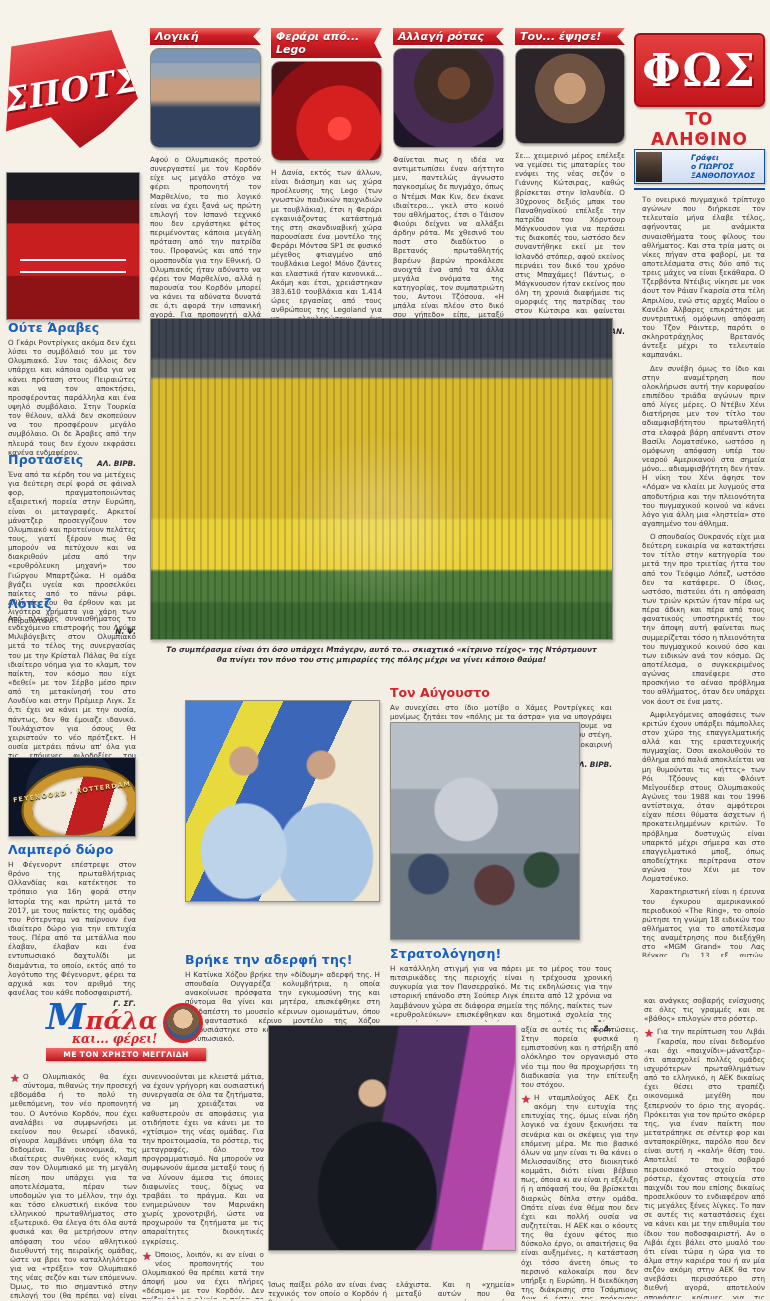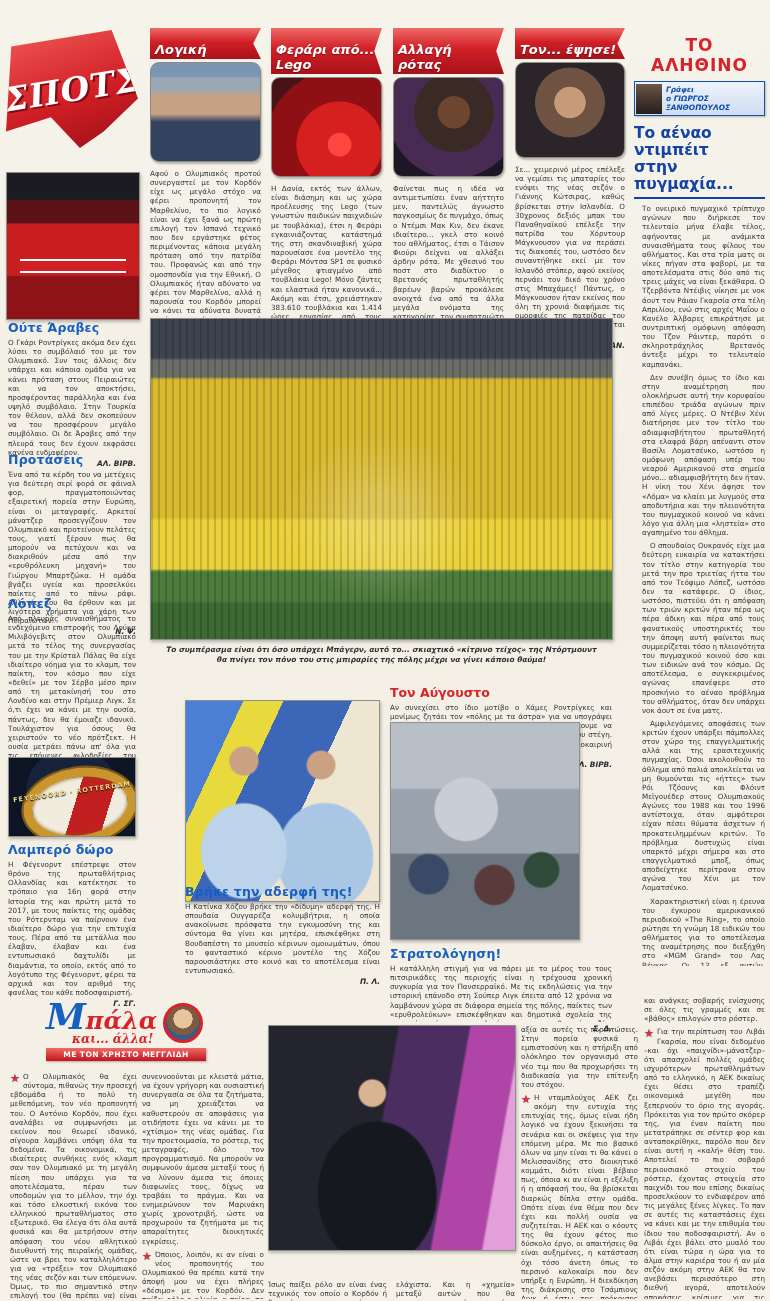--- a/index.html
+++ b/index.html
@@ -8,21 +8,21 @@
         background-image:linear-gradient(180deg,#f6f3ea 0%,#f3efe5 40%,#f5f1e7 100%);overflow:hidden;
         color:#2e2f38;}
   .abs{position:absolute;}
   .body-txt{font-size:7.2px;line-height:1.27;text-align:justify;color:#33343c;}
   .body-txt p{margin:0 0 4px 0;}
   .byline{font-size:7.4px;font-weight:bold;font-style:italic;text-align:right;color:#2a2b33;margin-top:2px;}
   .blue-head{color:#1660c2;font-weight:bold;font-size:12.5px;margin:0 0 3px 0;letter-spacing:.2px;}
   .red-head{color:#d8232a;font-weight:bold;font-size:12.5px;margin:0 0 3px 0;}
   .ribbon{background:linear-gradient(180deg,#ef6a66 0%,#d21f26 45%,#a8121a 100%);
           clip-path:polygon(0 0,100% 0,93% 50%,100% 100%,0 100%);
-          color:#fff;font-weight:bold;font-style:italic;font-size:13px;padding:14px 6px 2px 5px;
+          color:#fff;font-weight:bold;font-style:italic;font-size:11px;padding:2px 6px 2px 5px;
           text-shadow:0 1px 1px rgba(0,0,0,.4);margin-bottom:3px;}
   .spot-photo{width:100%;height:100px;border-radius:9px;border:1px solid #8a8a85;box-shadow:1px 2px 2px rgba(0,0,0,.25);margin-bottom:7px;box-sizing:border-box;}
   .photo{border:1px solid #90908a;box-shadow:1px 2px 3px rgba(0,0,0,.25);box-sizing:border-box;}
   .caption{font-size:7.4px;font-weight:bold;font-style:italic;text-align:center;color:#2f3038;line-height:1.3;}
   .star-par::before{content:"★";color:#e03131;float:left;font-size:11px;line-height:1;margin:1px 3px 0 0;
                     text-shadow:0 0 1px #1660c2;}
   .indent p+p{text-indent:8px;}
   
   .spots-logo{background:linear-gradient(160deg,#ef5a58 0%,#d21f26 55%,#9c0f16 100%);
       clip-path:polygon(4% 14%,80% 0,100% 58%,74% 86%,56% 100%,34% 74%,0 86%);
@@ -116,33 +116,32 @@
   </div>
 
   <div class="abs" style="left:515px;top:28px;width:110px;">
     <div class="ribbon">Τον... έψησε!</div>
     <div class="spot-photo ph-kotsiras" style="height:96px;"></div>
     <div class="body-txt">Σε... χειμερινό μέρος επέλεξε να γεμίσει τις μπαταρίες του ενόψει της νέας σεζόν ο Γιάννης Κώτσιρας, καθώς βρίσκεται στην Ισλανδία. Ο 30χρονος δεξιός μπακ του Παναθηναϊκού επέλεξε την πατρίδα του Χόρντουρ Μάγκνουσον για να περάσει τις διακοπές του, ωστόσο δεν συναντήθηκε εκεί με τον Ισλανδό στόπερ, αφού εκείνος περνάει τον δικό του χρόνο στις Μπαχάμες! Πάντως, ο Μάγκνουσον ήταν εκείνος που όλη τη χρονιά διαφήμισε τις ομορφιές της πατρίδας του στον Κώτσιρα και φαίνεται πως τον έπεισε!</div>
     <div class="byline">Α. ΧΑΝ.</div>
   </div>
 
   <div class="abs" style="left:634px;top:33px;width:131px;">
+    <div class="fos-box" style="height:70px;">
+      <span>ΦΩΣ</span>
+    </div>
     <div class="fos-tagline" style="margin-top:2px;">ΤΟ ΑΛΗΘΙΝΟ</div>
-    <div class="columnist" style="margin-top:6px;height:33px;">
+    <div class="columnist" style="height:33px;gap:25px;">
       <div class="face"></div>
       <div class="who">
         <span>Γράφει</span><br>
         <span>ο ΓΙΩΡΓΟΣ</span><br>
         <span>ΞΑΝΘΟΠΟΥΛΟΣ</span>
       </div>
     </div>
-    <h1 class="main-head" style="margin-top:9px;">
-      <span>Το αέναο ντιμπέιτ</span><br>
-      <span>στην πυγμαχία...</span>
-    </h1>
     <div class="main-rule"></div>
     <div class="body-txt indent" style="height:762px;overflow:hidden;margin-left:8px;">
       <p>Το ονειρικό πυγμαχικό τρίπτυχο αγώνων που διήρκεσε τον τελευταίο μήνα έλαβε τέλος, αφήνοντας με ανάμικτα συναισθήματα τους φίλους του αθλήματος. Και στα τρία ματς οι νίκες πήγαν στα φαβορί, με τα αποτελέσματα στις δύο από τις τρεις μάχες να είναι ξεκάθαρα. Ο Τζερβόντα Ντέιβις νίκησε με νοκ άουτ τον Ράιαν Γκαρσία στα τέλη Απριλίου, ενώ στις αρχές Μαΐου ο Κανέλο Άλβαρες επικράτησε με συντριπτική ομόφωνη απόφαση του Τζον Ράιντερ, παρότι ο σκληροτράχηλος Βρετανός άντεξε μέχρι το τελευταίο καμπανάκι.</p>
       <p>Δεν συνέβη όμως το ίδιο και στην αναμέτρηση που ολοκλήρωσε αυτή την κορυφαίου επιπέδου τριάδα αγώνων πριν από λίγες μέρες. Ο Ντέβιν Χένι διατήρησε μεν τον τίτλο του αδιαμφισβήτητου πρωταθλητή στα ελαφρά βάρη απέναντι στον Βασίλι Λοματσένκο, ωστόσο η ομόφωνη απόφαση υπέρ του νεαρού Αμερικανού στα σημεία μόνο... αδιαμφισβήτητη δεν ήταν. Η νίκη του Χένι άφησε τον «Λόμα» να κλαίει με λυγμούς στα αποδυτήρια και την πλειονότητα του πυγμαχικού κοινού να κάνει λόγο για άλλη μια «ληστεία» στο αγαπημένο του άθλημα.</p>
       <p>Ο σπουδαίος Ουκρανός είχε μια δεύτερη ευκαιρία να κατακτήσει τον τίτλο στην κατηγορία του μετά την προ τριετίας ήττα του από τον Τεόφιμο Λόπεζ, ωστόσο δεν τα κατάφερε. Ο ίδιος, ωστόσο, πιστεύει ότι η απόφαση των τριών κριτών ήταν πέρα ως πέρα άδικη και πέρα από τους φανατικούς υποστηρικτές του την άποψη αυτή φαίνεται πως συμμερίζεται τόσο η πλειονότητα του πυγμαχικού κοινού όσο και των ειδικών ανά τον κόσμο. Ως αποτέλεσμα, ο συγκεκριμένος αγώνας επανέφερε στο προσκήνιο το αέναο πρόβλημα του αθλήματος, όταν δεν υπάρχει νοκ άουτ σε ένα ματς.</p>
       <p>Αμφιλεγόμενες αποφάσεις των κριτών έχουν υπάρξει πάμπολλες στον χώρο της επαγγελματικής αλλά και της ερασιτεχνικής πυγμαχίας. Όσοι ακολουθούν το άθλημα από παλιά αποκλείεται να μη θυμούνται τις «ήττες» των Ρόι Τζόουνς και Φλόιντ Μεϊγουέδερ στους Ολυμπιακούς Αγώνες του 1988 και του 1996 αντίστοιχα, όταν αμφότεροι είχαν πέσει θύματα άσχετων ή προκατειλημμένων κριτών. Το πρόβλημα δυστυχώς είναι υπαρκτό μέχρι σήμερα και στο επαγγελματικό μποξ, όπως αποδείχτηκε περίτρανα στον αγώνα του Χένι με τον Λοματσένκο.</p>
       <p>Χαρακτηριστική είναι η έρευνα του έγκυρου αμερικανικού περιοδικού «The Ring», το οποίο ρώτησε τη γνώμη 18 ειδικών του αθλήματος για το αποτέλεσμα της αναμέτρησης που διεξήχθη στο «MGM Grand» του Λας Βέγκας. Οι 13 εξ αυτών, συμπεριλαμβανομένου και του μοναδικού πυγμαχικού ρεπόρτερ που είχε προβλέψει την επικράτηση του Μπάστερ Ντάγκλας επί του Μάικ Τάισον το 1990 στο Τόκιο (!), εξέφρασαν την άποψη ότι ο «Λόμα» ήταν αυτός που άξιζε τη νίκη, ενώ μόνο τέσσερις έδωσαν τη νίκη στον Χένι, με έναν να παραμένει αναποφάσιστος.</p>
 
     </div>
   </div>
@@ -182,38 +181,38 @@
     <span>θα πνίγει τον πόνο του στις μπιραρίες της πόλης μέχρι να γίνει κάποιο θαύμα!</span>
   </div>
 
   <div class="abs" style="left:390px;top:646px;width:222px;margin-top:39px;">
     <div class="red-head">Τον Αύγουστο</div>
     <div class="body-txt">Αν συνεχίσει στο ίδιο μοτίβο ο Χάμες Ροντρίγκες και μονίμως ζητάει τον «πόλης με τα άστρα» για να υπογράψει συμβόλαιο σε ευρωπαϊκή ομάδα, τότε τον βλέπουμε να βρίσκει τον Αύγουστο την επόμενη ποδοσφαιρική του στέγη. Λες και το κάνει επίτηδες για να μην κάνει καλοκαιρινή προετοιμασία...</div>
     <div class="byline">ΑΛ. ΒΙΡΒ.</div>
   </div>
 
   <div class="abs photo ph-women" style="left:185px;top:700px;width:195px;height:202px;"></div>
-  <div class="abs" style="left:185px;top:884px;width:195px;">
+  <div class="abs" style="left:185px;top:952px;width:195px;">
     <div class="blue-head">Βρήκε την αδερφή της!</div>
     <div class="body-txt">Η Κατίνκα Χόζου βρήκε την «δίδυμη» αδερφή της. Η σπουδαία Ουγγαρέζα κολυμβήτρια, η οποία ανακοίνωσε πρόσφατα την εγκυμοσύνη της και σύντομα θα γίνει και μητέρα, επισκέφθηκε στη Βουδαπέστη το μουσείο κέρινων ομοιωμάτων, όπου το φανταστικό κέρινο μοντέλο της Χόζου παρουσιάστηκε στο κοινό και το αποτέλεσμα είναι εντυπωσιακό.</div>
     <div class="byline">Π. Λ.</div>
   </div>
 
   <div class="abs photo ph-crowd" style="left:390px;top:722px;width:190px;height:218px;"></div>
   <div class="abs" style="left:390px;top:946px;width:222px;">
     <div class="blue-head">Στρατολόγηση!</div>
     <div class="body-txt" style="height:58px;overflow:hidden;">Η κατάλληλη στιγμή για να πάρει με το μέρος του τους πιτσιρικάδες της περιοχής είναι η τρέχουσα χρονική συγκυρία για τον Πανσερραϊκό. Με τις εκδηλώσεις για την ιστορική επάνοδο στη Σούπερ Λιγκ έπειτα από 12 χρόνια να λαμβάνουν χώρα σε διάφορα σημεία της πόλης, παίκτες των «ερυθρολεύκων» επισκέφθηκαν και δημοτικά σχολεία της περιοχής τώρα που τελειώνει και η μαθητική σεζόν. Μοιράζοντας δωρεάν μπλουζάκια στα παιδιά και... στρατολογώντας την επόμενη γενιά οπαδών!</div>
     <div class="byline">Σ. Δ.</div>
   </div>
 
   <div class="abs" style="left:46px;top:1000px;width:160px;">
     <div style="display:flex;align-items:center;">
       <div>
         <div class="mpala-word">Μπάλα</div>
-        <div class="mpala-sub">και... άλλα!</div>
+        <div class="mpala-sub">και... φέρει!</div>
       </div>
       <div class="op-avatar" style="margin-left:6px;"></div>
     </div>
     <div class="mpala-bar" style="margin-top:2px;">ΜΕ ΤΟΝ ΧΡΗΣΤΟ ΜΕΓΓΛΙΔΗ</div>
   </div>
 
   <div class="abs body-txt" style="left:10px;top:1072px;width:127px;height:227px;overflow:hidden;">
     <p class="star-par">Ο Ολυμπιακός θα έχει σύντομα, πιθανώς την προσεχή εβδομάδα ή το πολύ τη μεθεπόμενη, τον νέο προπονητή του. Ο Αντόνιο Κορδόν, που έχει αναλάβει να συμφωνήσει με εκείνον που θεωρεί ιδανικό, σίγουρα λαμβάνει υπόψη όλα τα δεδομένα. Τα οικονομικά, τις ιδιαίτερες συνθήκες ενός κλαμπ σαν τον Ολυμπιακό με τη μεγάλη πίεση που υπάρχει για τα αποτελέσματα, πέραν των υποδομών για το μέλλον, την όχι και τόσο ελκυστική εικόνα του ελληνικού πρωταθλήματος στο εξωτερικό. Θα έλεγα ότι όλα αυτά φυσικά και θα μετρήσουν στην απόφαση του νέου αθλητικού διευθυντή της πειραϊκής ομάδας, ώστε να βρει τον καταλληλότερο για να «τρέξει» τον Ολυμπιακό της νέας σεζόν και των επόμενων. Όμως, το πιο σημαντικό στην επιλογή του (θα πρέπει να) είναι άλλο.</p>
 
   </div>

